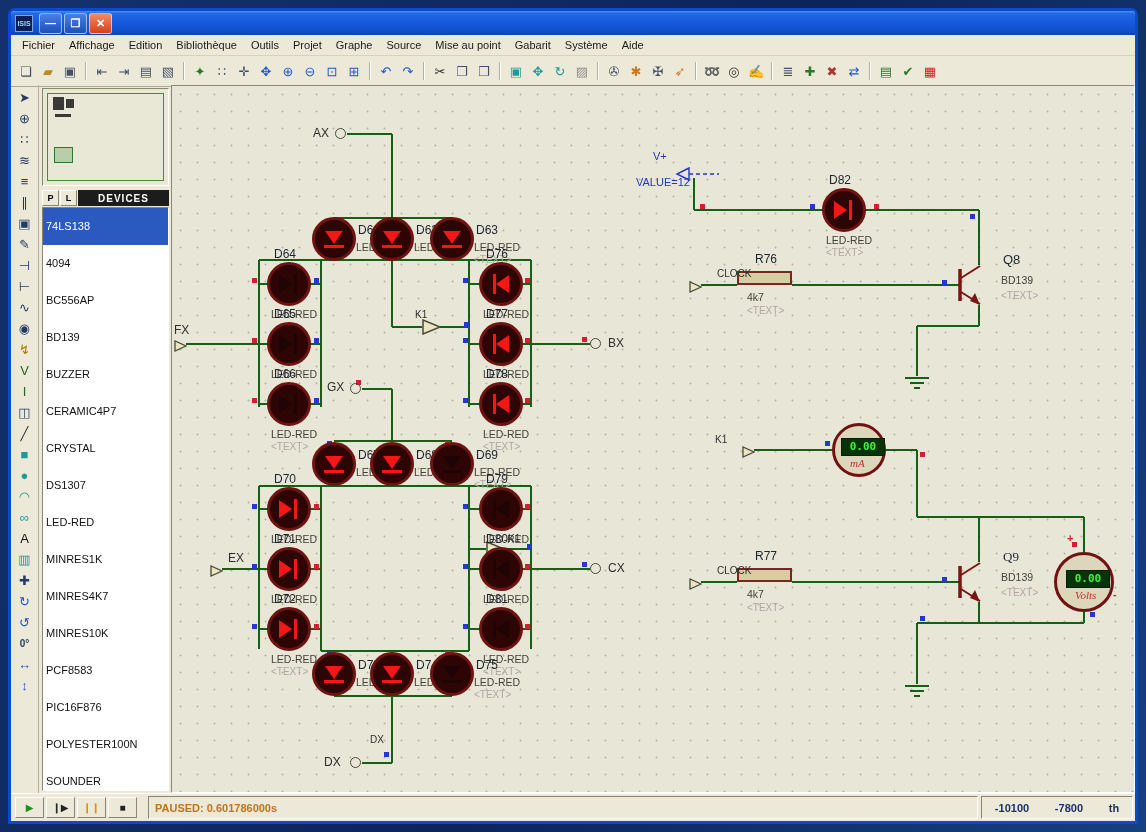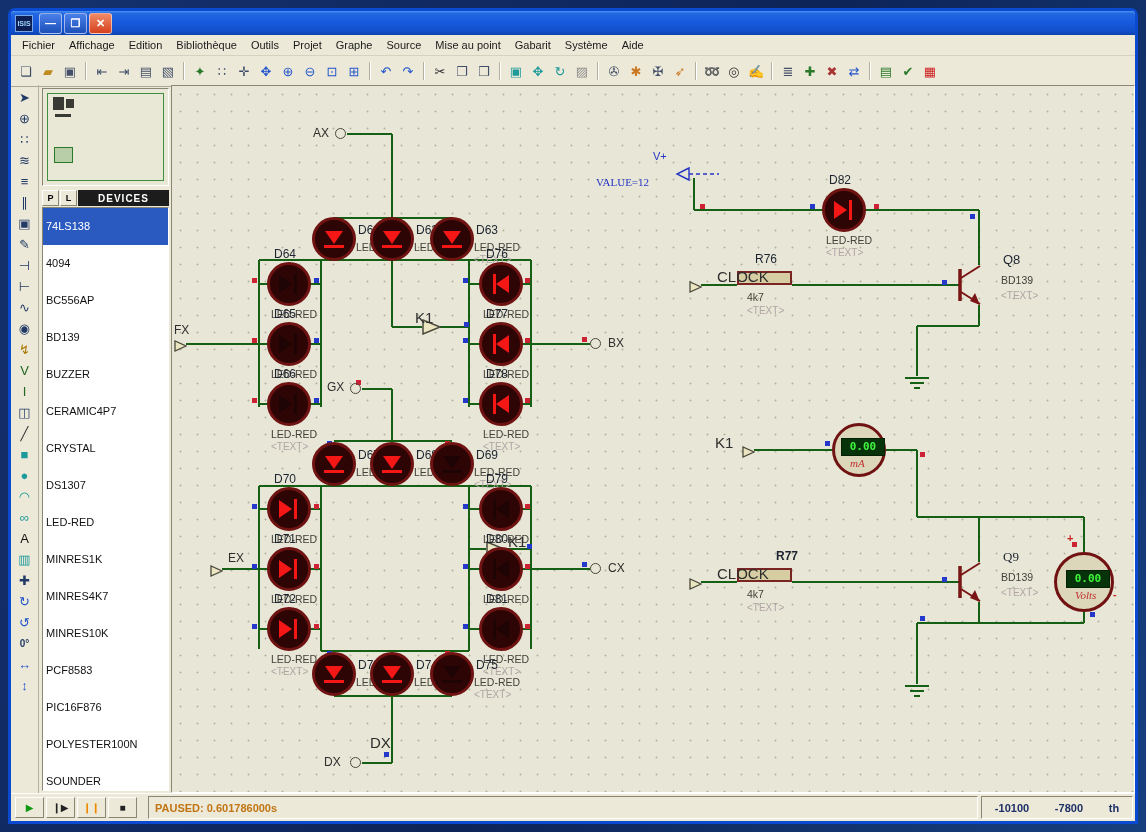--- a/index.html
+++ b/index.html
@@ -42,21 +42,21 @@
   .dev.sel{background:#2a5ac0;color:#fff;}
   
   #canvas{flex:1;position:relative;overflow:hidden;border:1px solid;border-color:#8a8674 #fff #fff #8a8674;
     background-color:#e8e7d7;
     background-image:radial-gradient(circle,#b4b4a2 0.9px,transparent 1.1px);
     background-size:17px 17px;}
   .wire{position:absolute;background:#156015;}
   .sq{position:absolute;width:5px;height:5px;}
   .sq.r{background:#cc2233;} .sq.b{background:#2438cc;}
   .netlabel{position:absolute;font:12px "Liberation Sans",sans-serif;color:#2e2e2e;white-space:nowrap;}
-  .netlabel.sm{font-size:15px;}
+  .netlabel.sm{font-size:10px;}
   .netlabel.blue{color:#2434c4;font-size:11px;}
   .netlabel.red{color:#cc2222;font-weight:bold;font-size:11px;}
   .reflabel{position:absolute;font:12px "Liberation Sans",sans-serif;color:#1c2430;white-space:nowrap;}
   .reflabel.lg{font-size:13px;}
   .vallabel{position:absolute;font:10.5px "Liberation Sans",sans-serif;color:#44403a;white-space:nowrap;}
   .textlabel{position:absolute;font:10px "Liberation Sans",sans-serif;color:#b0a4a4;white-space:nowrap;}
   .term{position:absolute;width:11px;height:11px;border:1.6px solid #4a4a3a;border-radius:50%;box-sizing:border-box;}
   .led{position:absolute;width:44px;height:44px;}
   .ledbody{position:absolute;inset:0;border-radius:50%;background:#2e0505;border:3px solid #6e1212;box-sizing:border-box;}
   .tri{position:absolute;width:0;height:0;}
@@ -373,21 +373,21 @@
         <div class="term" style="position: absolute; left: 163px; top: 42px;"></div>
         <div class="term" style="position: absolute; left: 178px; top: 297px;"></div>
         <div class="term" style="position: absolute; left: 418px; top: 252px;"></div>
         <div class="term" style="position: absolute; left: 418px; top: 477px;"></div>
         <div class="term" style="position: absolute; left: 178px; top: 671px;"></div>
         <div class="resistor" style="position: absolute; left: 565px; top: 185px;"></div>
         <div class="reflabel" style="position: absolute; left: 583px; top: 166px;">R76</div>
         <div class="vallabel" style="position: absolute; left: 575px; top: 205px;">4k7</div>
         <div class="textlabel" style="position: absolute; left: 575px; top: 219px;">&lt;TEXT&gt;</div>
         <div class="resistor" style="position: absolute; left: 565px; top: 482px;"></div>
-        <div class="reflabel" style="position: absolute; left: 604px; top: 463px; font-weight: bold;">R77</div>
+        <div class="reflabel" style="position: absolute; left: 583px; top: 463px;">R77</div>
         <div class="vallabel" style="position: absolute; left: 575px; top: 502px;">4k7</div>
         <div class="textlabel" style="position: absolute; left: 575px; top: 516px;">&lt;TEXT&gt;</div>
         <div class="svgpart" style="position: absolute; left: 779px; top: 169px;"><svg width="40" height="60">
             <line x1="0" y1="30" x2="9" y2="30" stroke="#156015" stroke-width="2"></line>
             <line x1="9" y1="14" x2="9" y2="46" stroke="#7a1515" stroke-width="3.5"></line>
             <line x1="10" y1="23" x2="29" y2="11" stroke="#7a1515" stroke-width="2"></line>
             <line x1="10" y1="37" x2="29" y2="49" stroke="#7a1515" stroke-width="2"></line>
             <polygon points="29,50 19,46 24,38" fill="#7a1515"></polygon>
           </svg></div>
         <div class="reflabel lg" style="position: absolute; left: 831px; top: 166px;">Q8</div>
@@ -580,21 +580,21 @@
         <div class="netlabel sm" style="position: absolute; left: 198px; top: 648px;">DX</div>
         <div class="netlabel" style="position: absolute; left: 56px; top: 465px;">EX</div>
         <div class="netlabel" style="position: absolute; left: 2px; top: 237px;">FX</div>
         <div class="netlabel" style="position: absolute; left: 155px; top: 294px;">GX</div>
         <div class="netlabel sm" style="position: absolute; left: 243px; top: 223px;">K1</div>
         <div class="netlabel sm" style="position: absolute; left: 336px; top: 447px;">K1</div>
         <div class="netlabel sm" style="position: absolute; left: 543px; top: 348px;">K1</div>
         <div class="netlabel sm" style="position: absolute; left: 545px; top: 182px;">CLOCK</div>
         <div class="netlabel sm" style="position: absolute; left: 545px; top: 479px;">CLOCK</div>
         <div class="netlabel blue" style="position: absolute; left: 481px; top: 64px;">V+</div>
-        <div class="netlabel blue" style="position: absolute; left: 424px; top: 90px; font-family: Liberation Serif, serif;">VALUE=12</div>
+        <div class="netlabel blue" style="position: absolute; left: 464px; top: 90px;">VALUE=12</div>
         <div class="netlabel red" style="position: absolute; left: 895px; top: 446px;">+</div>
         <div class="netlabel red" style="position: absolute; left: 941px; top: 502px;">-</div>
       </div>
   </div>
   <div id="statusbar">
     <div id="animpanel">
         <div class="abtn" style="color: rgb(17, 153, 17);">▶</div>
         <div class="abtn" style="color: rgb(34, 34, 34);">❙▶</div>
         <div class="abtn" style="color: rgb(238, 136, 0);">❙❙</div>
         <div class="abtn" style="color: rgb(34, 34, 34);">■</div>

